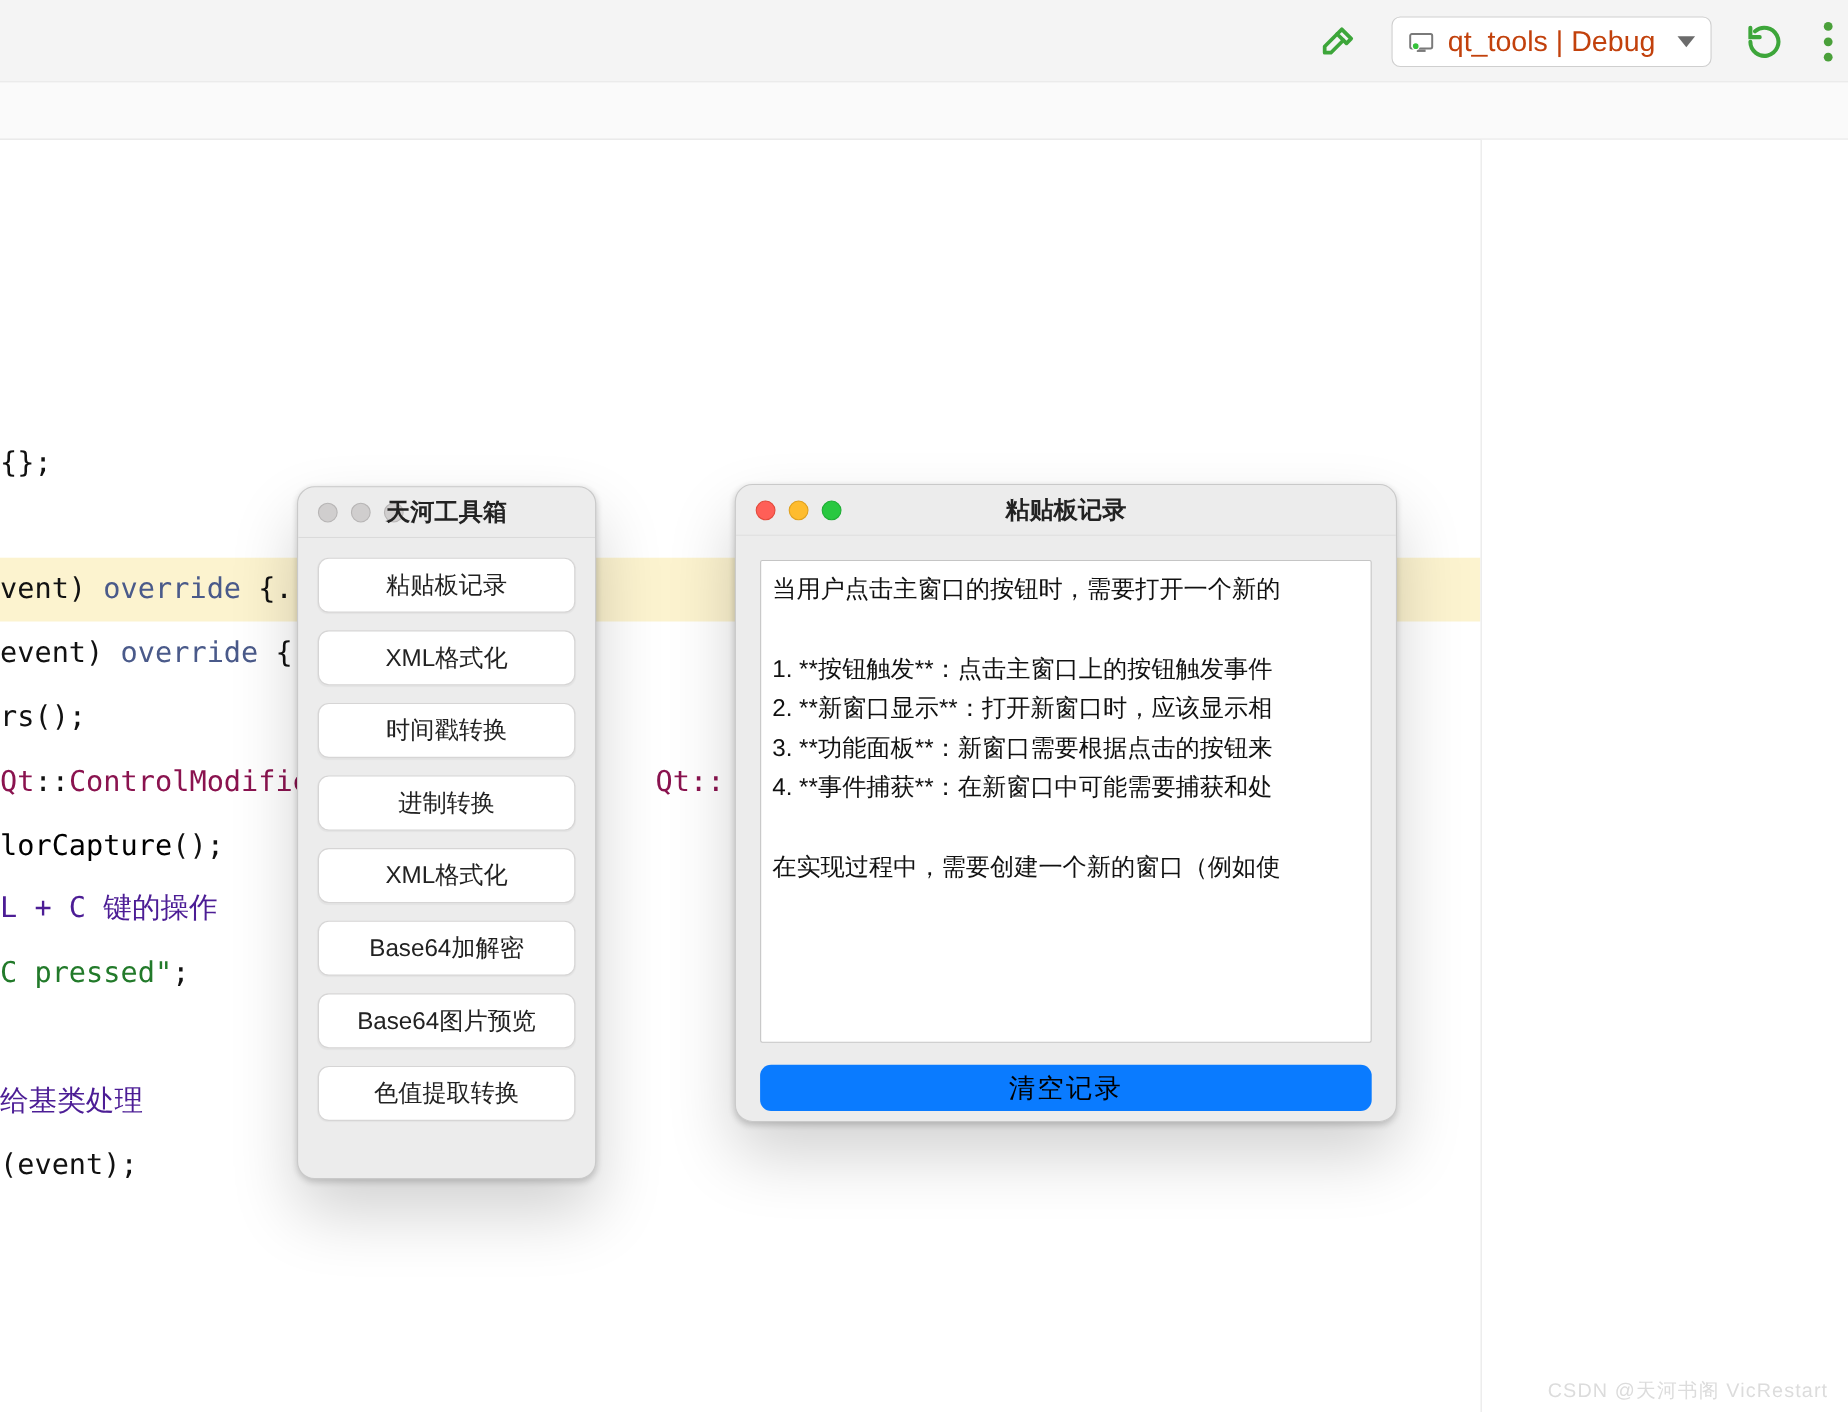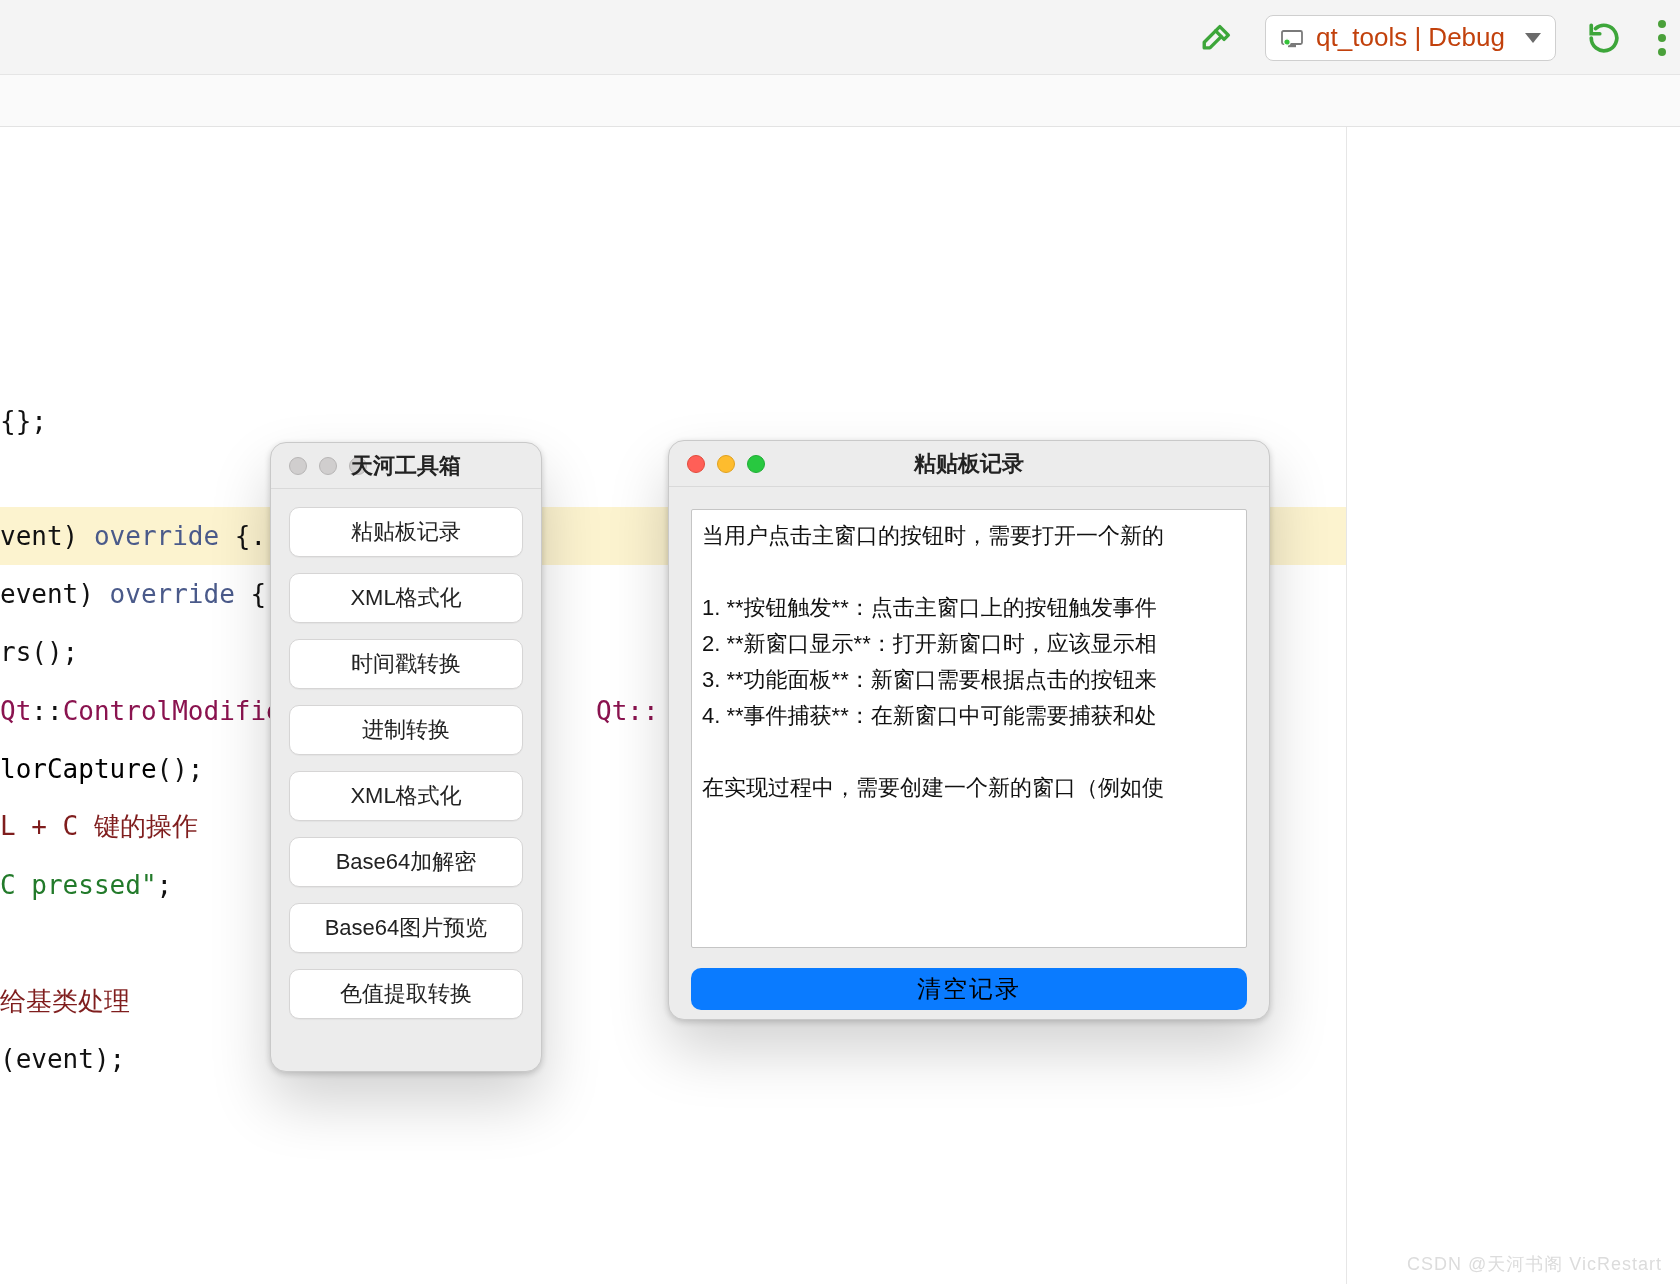--- a/index.html
+++ b/index.html
@@ -16,21 +16,21 @@
   .more-dots{width:10px;display:flex;flex-direction:column;gap:6px;margin-left:6px}
   .more-dots span{width:8px;height:8px;border-radius:50%;background:#4aa03a}
   
   .toolbar2{position:absolute;left:0;top:75px;width:1680px;height:52px;background:#fafafa;border-bottom:1px solid #e3e3e3}
   
   .editor{position:absolute;left:0;top:160px;width:1346px;height:1120px;background:#fff;font-family:Menlo,Consolas,monospace;font-size:26px;line-height:58px;color:#111;overflow:hidden}
   .editor .line{white-space:pre;padding-left:0}
   .kw-over{color:#4a5a8a}
   .ql{color:#8a134f}
   .fn{color:#000000}
-  .cmt{color:#7f1d1d}
+  .cmt{color:#4c1d95}
   .str{color:#227a2a}
   .hlrow{position:absolute;left:0;width:1346px;height:58px;background:#fcf3cf}
   
   .rpanel{position:absolute;right:0;top:127px;width:334px;height:1157px;border-left:1px solid #e6e6e6;background:#fff}
   
   .macwin{position:absolute;background:#ececec;border:1px solid #c9c9c9;border-radius:16px;box-shadow:0 30px 60px rgba(0,0,0,.18),0 2px 6px rgba(0,0,0,.18)}
   .titlebar{height:46px;display:flex;align-items:center;position:relative;border-bottom:1px solid #d9d9d9;border-radius:16px 16px 0 0}
   .dots{display:flex;gap:12px;position:absolute;left:18px;top:14px}
   .dot{width:18px;height:18px;border-radius:50%}
   .title{position:absolute;left:0;right:0;text-align:center;font-size:22px;font-weight:600;color:#222}

